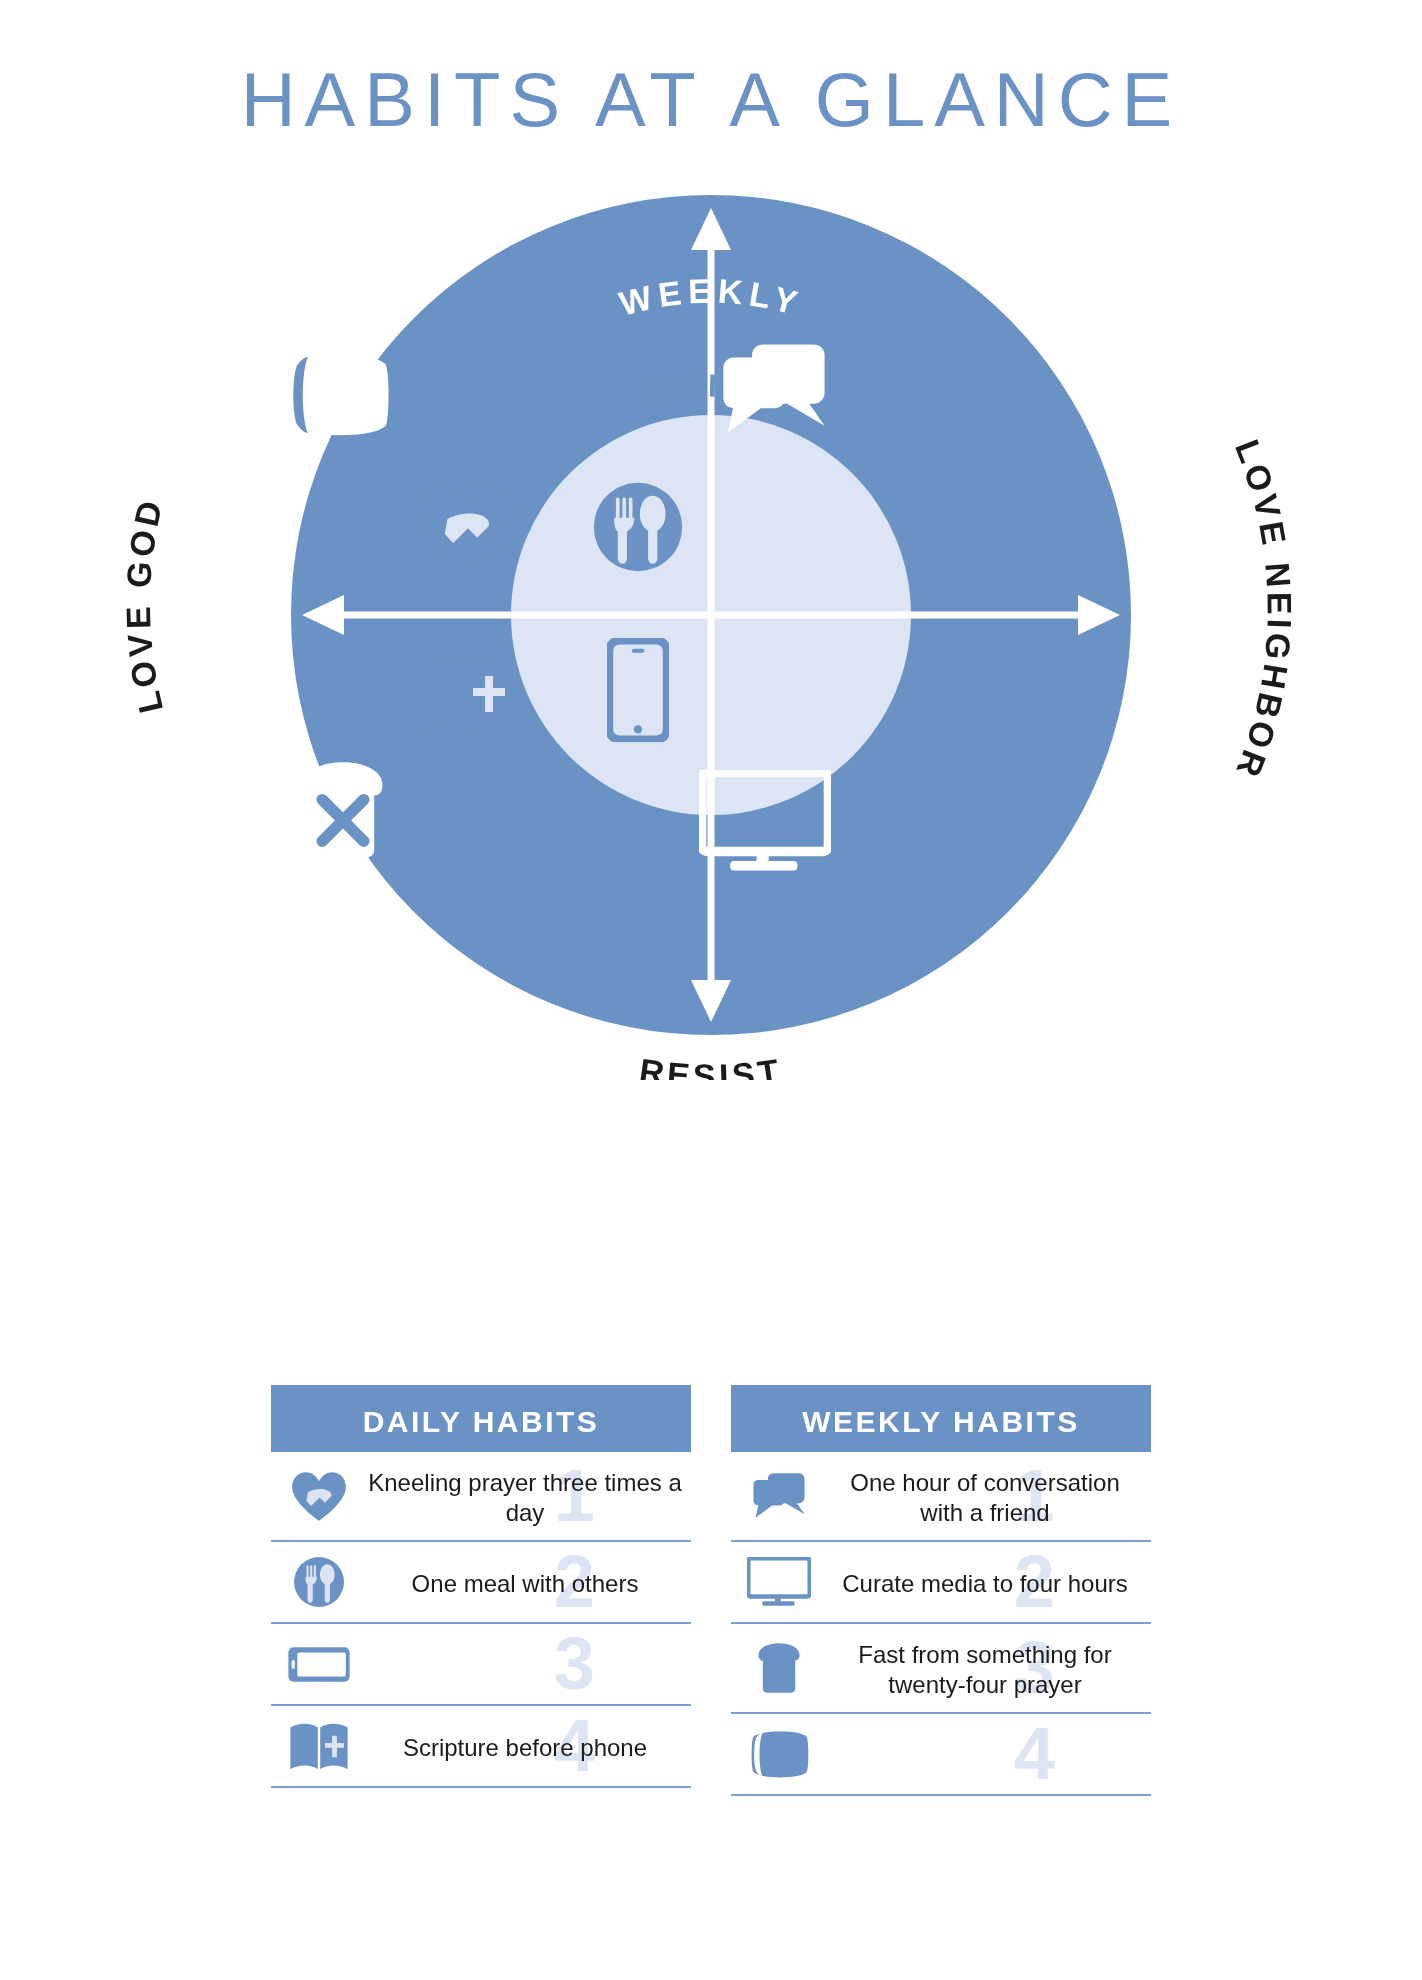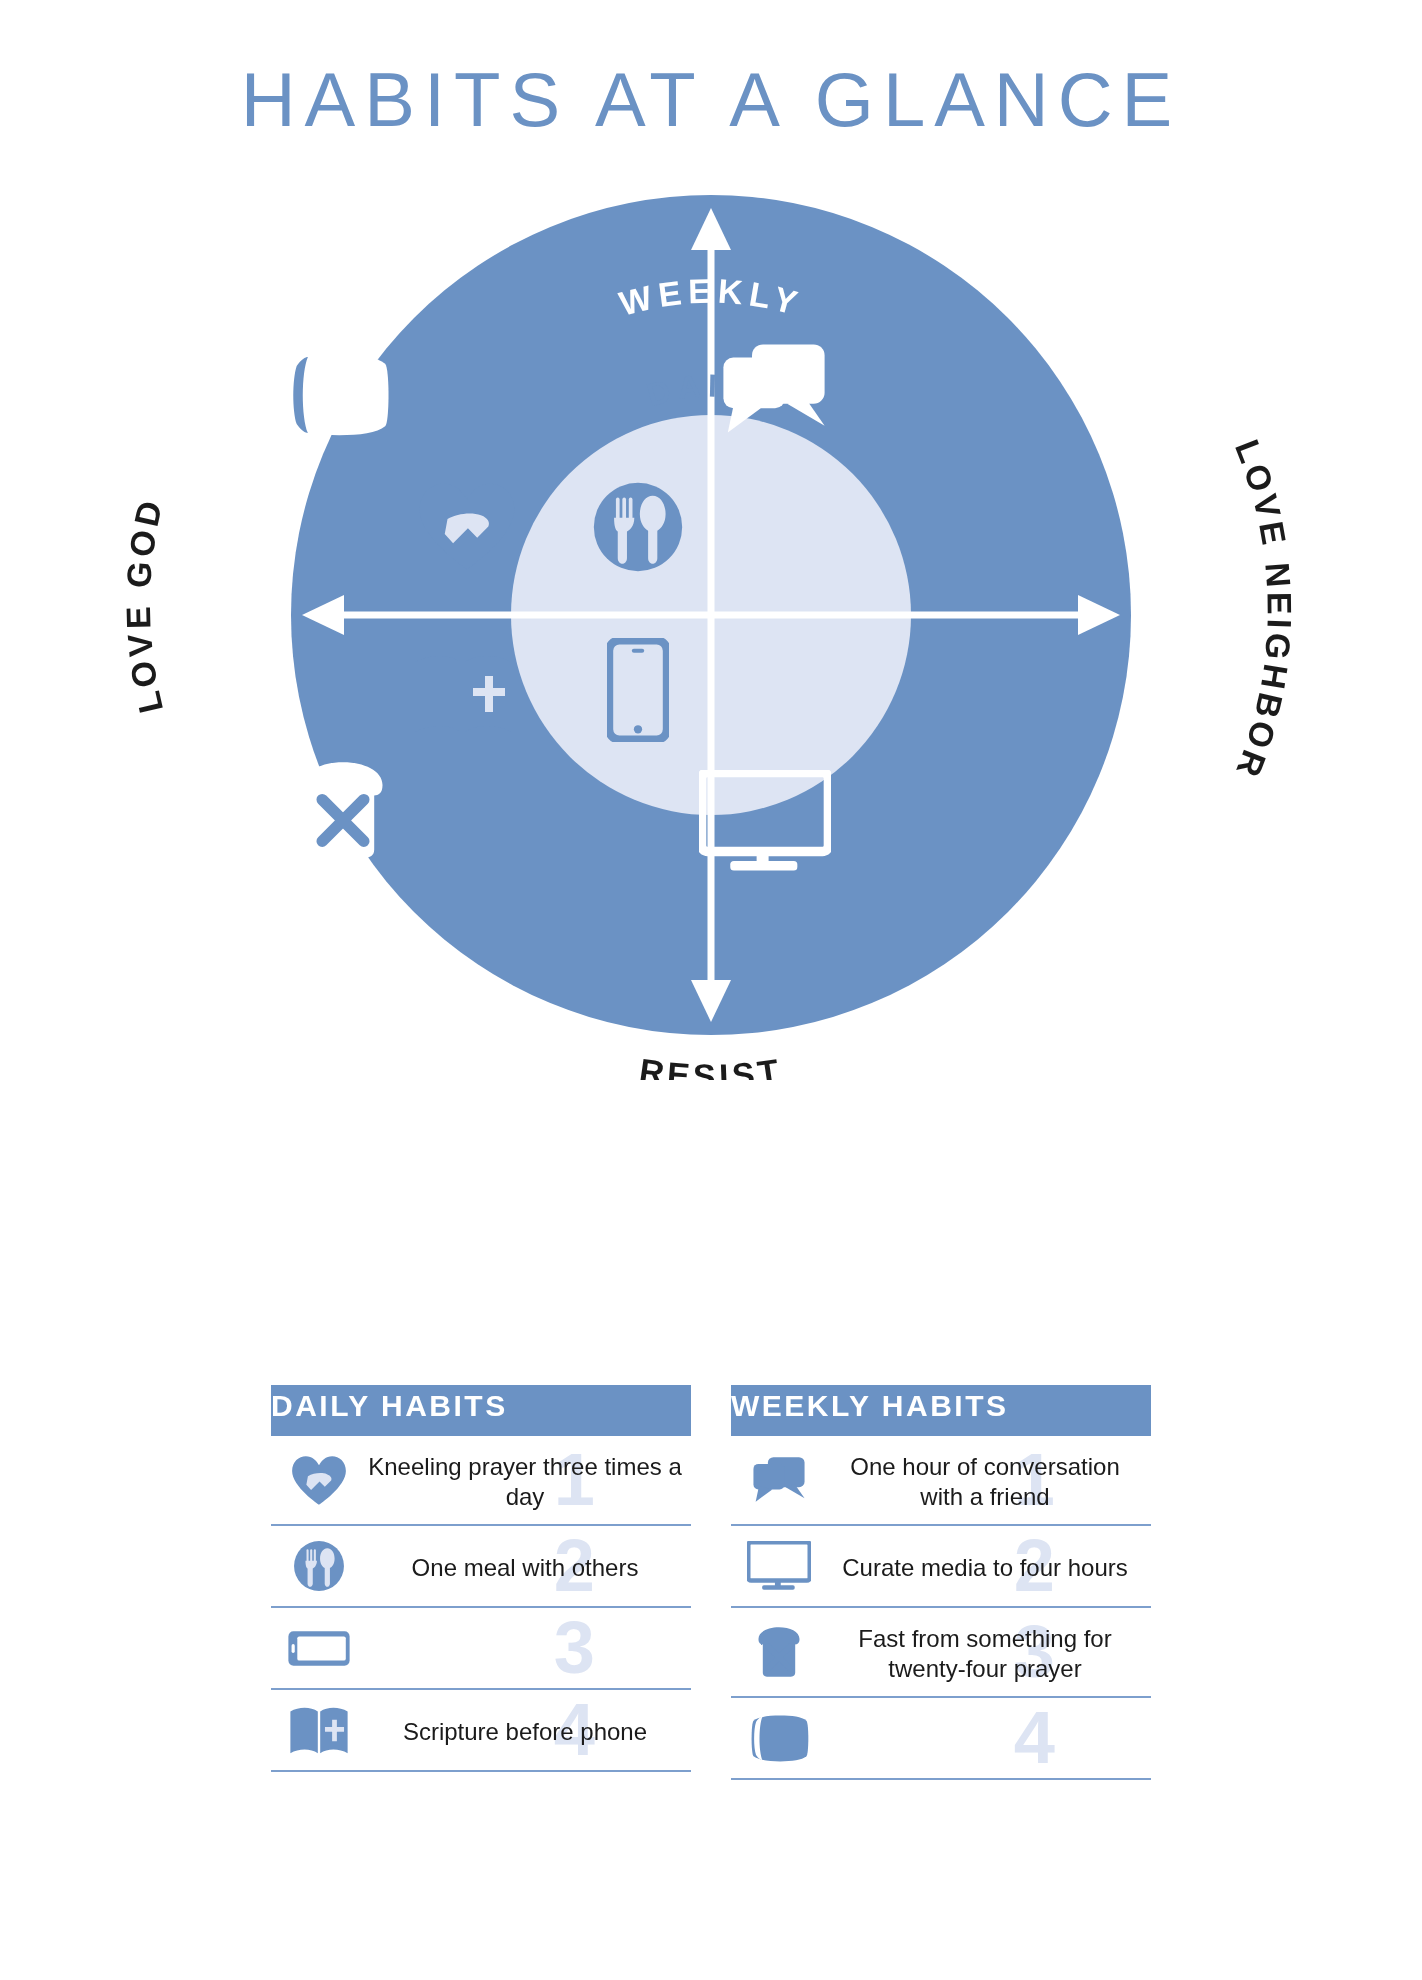--- a/index.html
+++ b/index.html
@@ -49,25 +49,25 @@
     display: flex;
     justify-content: center;
     gap: 40px;
   }
   .habit-table {
     width: 420px;
   }
   .table-header {
     background: #6b92c4;
     color: #ffffff;
-    text-align: left;
+    text-align: center;
     font-size: 30px;
     font-weight: bold;
     letter-spacing: 2.5px;
-    padding: 4px 0 13px 0;
+    padding: 20px 0 13px 0;
     box-sizing: border-box;
   }
   .table-rows { }
   .habit-row {
     position: relative;
     display: flex;
     align-items: center;
     border-bottom: 2px solid #7d9fcd;
     min-height: 82px;
     box-sizing: border-box;

